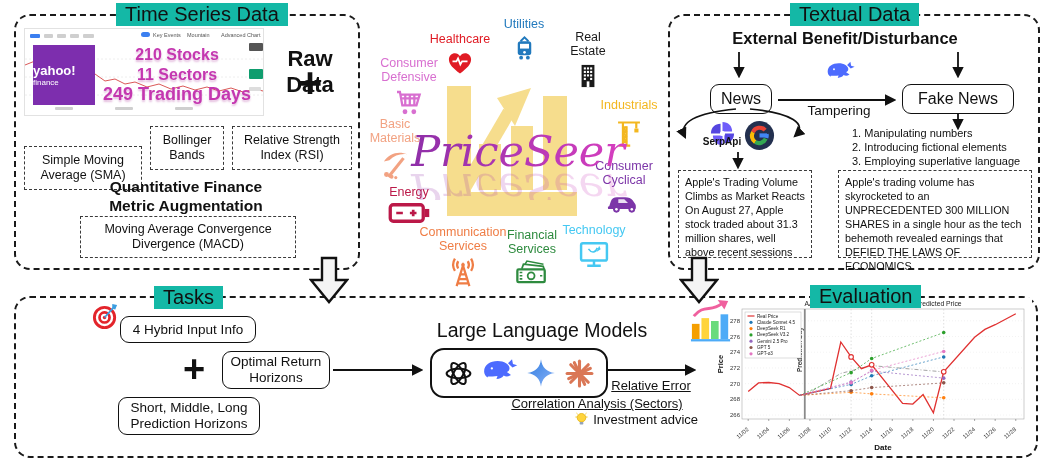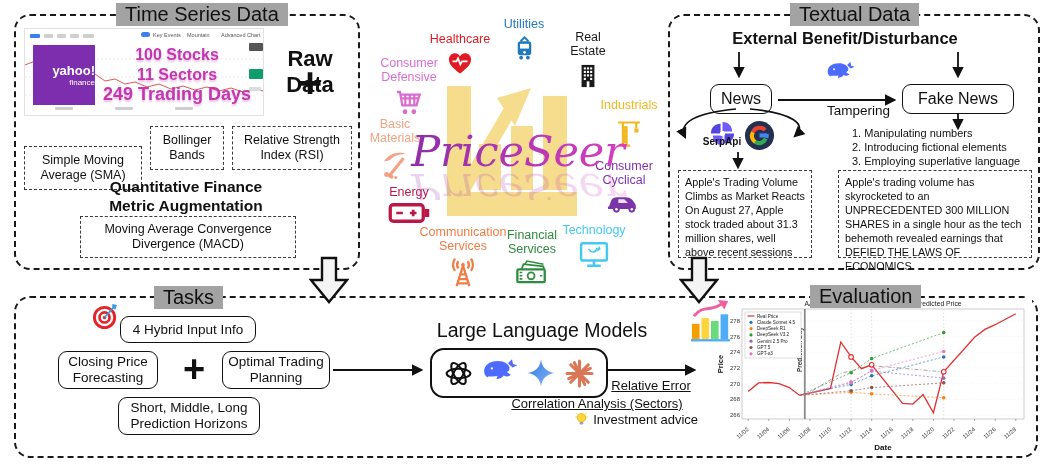--- a/index.html
+++ b/index.html
@@ -1,32 +1,32 @@
 <!DOCTYPE html>
 <html><head>
 <meta charset="utf-8">
 <style>
   html,body{margin:0;padding:0;background:#fff;}
   .canvas{position:relative;width:1048px;height:465px;background:#fff;overflow:hidden;
           font-family:"Liberation Sans",sans-serif;color:#111;}
   .panel{position:absolute;border:2px dashed #1a1a1a;border-radius:16px;background:transparent;}
-  .ptitle{position:absolute;background:#a3a3a3;padding:0 9px;font-size:20px;color:#111;z-index:6;white-space:nowrap;}
+  .ptitle{position:absolute;background:#14b8a6;padding:0 9px;font-size:20px;color:#111;z-index:6;white-space:nowrap;}
   .dbox{position:absolute;border:1.6px dashed #3a3a3a;background:#fff;display:flex;align-items:center;justify-content:center;
         text-align:center;font-size:12.5px;line-height:1.22;padding:2px 4px;box-sizing:border-box;}
   .obox{position:absolute;border:1.8px solid #111;border-radius:9px;background:#fff;display:flex;align-items:center;justify-content:center;
         text-align:center;box-sizing:border-box;line-height:1.15;}
   .prewrap{white-space:pre-line;}
   .sector{position:absolute;display:flex;flex-direction:column;align-items:center;gap:1px;
           font-size:12.5px;line-height:1.1;text-align:center;}
   .bigplus{position:absolute;font-weight:bold;font-size:42px;text-align:center;line-height:1;}
   .arr{position:absolute;overflow:visible;}
   .blockarrow{position:absolute;z-index:7;}
   .stats{position:absolute;text-align:center;font-weight:bold;color:#c437b0;
          text-shadow:0 2px 2px rgba(170,40,150,.30);}
-  .yylogo{position:absolute;background:#7d2eae;color:#fff;display:flex;flex-direction:column;align-items:flex-end;justify-content:center;}
+  .yylogo{position:absolute;background:#7d2eae;color:#fff;display:flex;flex-direction:column;align-items:flex-start;justify-content:center;}
   .tinybar{position:absolute;background:#cfcfcf;border-radius:1px;}
   .llmtitle{position:absolute;font-size:19.5px;text-align:center;}
   .smalltext{position:absolute;font-size:13px;text-decoration:underline;}
 </style>
 </head>
 <body>
 
 <div class="canvas">
 
   <svg width="0" height="0" style="position:absolute">
@@ -65,21 +65,21 @@
       <polyline fill="none" stroke="#d64545" stroke-width="0.9" points="0,22 10,18 18,24 26,20 36,26 44,23 52,30 60,34 70,31 80,38 90,36 100,41 110,39 122,44 134,41 146,46 158,43 170,47 182,44 194,48 206,45 218,49 230,46 238,48"></polyline>
       <rect x="224" y="0" width="14" height="8" fill="#555" rx="1"></rect>
       <rect x="224" y="26" width="14" height="10" fill="#0f9d6e" rx="1"></rect>
       <rect x="224" y="44" width="12" height="4" fill="#ddd" rx="1"></rect>
     </svg>
     <div class="yylogo" style="left:8px;top:16px;width:62px;height:60px;">
       <span style="font-size:13px;font-weight:bold;">yahoo!</span>
       <span style="font-size:8px;">finance</span>
     </div>
     <div class="stats" style="left:68px;top:16px;width:168px;font-size:16px;line-height:1.22;">
-      <div>100 Stocks</div>
+      <div>210 Stocks</div>
       <div>11 Sectors</div>
       <div style="font-size:18px;">249 Trading Days</div>
     </div>
     <span class="tinybar" style="left:30px;top:78px;width:18px;height:3px;"></span>
     <span class="tinybar" style="left:90px;top:78px;width:18px;height:3px;"></span>
     <span class="tinybar" style="left:150px;top:78px;width:18px;height:3px;"></span>
   </div>
 
   <div style="position:absolute;left:266px;top:46px;width:88px;text-align:center;font-weight:bold;font-size:22px;">Raw Data</div>
   <div class="bigplus" style="left:266px;top:62px;width:88px;">+</div>
@@ -258,21 +258,21 @@
 
   <svg style="position:absolute;left:826px;top:60px;" width="30" height="26" viewBox="0 0 32 26">
     <path d="M5 17c-2-1.2-3.2-3.2-3.2-5.4C1.8 5.6 7 2.5 13.5 2.5c5.8 0 10.3 2.9 10.3 6.3 0 1.6-.9 2.8-2.3 3.3l3.6 2.6c-2.3 1.6-4.6 1.6-6.3.5-1.2 1.9-3.5 3-6.3 3l.9-2.5c-3.3.6-6.2.2-8.4.3z" fill="#4d6bfe"></path>
     <path d="M22.5 4.5l3.5-3.5.8 4.3 3.7.9-4.1 2z" fill="#4d6bfe"></path>
     <circle cx="8.5" cy="9" r="1" fill="#fff"></circle>
   </svg>
 
   <svg class="arr" style="left:776px;top:92px;" width="126" height="16">
       <line x1="2" y1="8" x2="118" y2="8" stroke="#111" stroke-width="1.8" marker-end="url(#arw)"></line>
     </svg>
-  <div style="position:absolute;left:788px;top:103px;width:102px;text-align:right;font-size:13.5px;">Tampering</div>
+  <div style="position:absolute;left:788px;top:103px;width:102px;text-align:center;font-size:13.5px;">Tampering</div>
 
   <svg class="arr" style="left:676px;top:106px;" width="132" height="38">
     <path d="M60 3 C20 7 2 16 9 31" fill="none" stroke="#111" stroke-width="1.7" marker-end="url(#arw)"></path>
     <path d="M74 3 C116 7 132 18 119 30" fill="none" stroke="#111" stroke-width="1.7" marker-end="url(#arw)"></path>
   </svg>
 
   <svg style="position:absolute;left:709px;top:120px;" width="27" height="27" viewBox="0 0 28 28">
     <g fill="#6f5cfa">
       <path d="M14 2c6 0 10 4 10 10h-10z"></path>
       <path d="M26 14c0 6-4 10-10 10v-10z" fill="#5546e0"></path>
@@ -322,23 +322,22 @@
   </svg>
 
   <svg style="position:absolute;left:92px;top:303px;z-index:4;" width="27" height="27" viewBox="0 0 28 28">
     <circle cx="13" cy="15" r="10.5" fill="#fff" stroke="#e3242b" stroke-width="3"></circle>
     <circle cx="13" cy="15" r="5.2" fill="#fff" stroke="#e3242b" stroke-width="2.8"></circle>
     <circle cx="13" cy="15" r="1.8" fill="#e3242b"></circle>
     <line x1="13" y1="15" x2="23" y2="4" stroke="#3b9de0" stroke-width="1.8"></line>
     <path d="M21 1l5 1-2 5-3-2z" fill="#3b9de0"></path>
   </svg>
   <div class="obox" style="left:120px;top:316px;width:136px;height:27px;font-size:13.5px;">4 Hybrid Input Info</div>
-  <div class="obox" style="left:58px;top:351px;width:100px;height:38px;font-size:13.5px;padding:1px 4px;">Closing Price Forecasting</div>
   <div class="bigplus" style="left:166px;top:350px;width:56px;font-size:38px;">+</div>
-  <div class="obox" style="left:222px;top:351px;width:108px;height:38px;font-size:13.5px;padding:1px 4px;">Optimal Trading Planning</div>
+  <div class="obox" style="left:222px;top:351px;width:108px;height:38px;font-size:13.5px;padding:1px 4px;">Optimal Return Horizons</div>
   <div class="obox" style="left:118px;top:397px;width:142px;height:38px;font-size:13.5px;padding:1px 4px;">Short, Middle, Long Prediction Horizons</div>
 
   <svg class="arr" style="left:333px;top:363px;" width="96" height="14">
       <line x1="0" y1="7" x2="88" y2="7" stroke="#111" stroke-width="1.8" marker-end="url(#arw)"></line>
     </svg>
 
   <div class="llmtitle" style="left:408px;top:319px;width:268px;">Large Language Models</div>
   <div style="position:absolute;left:430px;top:348px;width:174px;height:46px;border:2px solid #111;border-radius:14px;background:#fff;display:flex;align-items:center;justify-content:center;gap:7px;">
     <svg width="33" height="33" viewBox="0 0 32 32">
       <g stroke="#111" stroke-width="2" fill="none">

